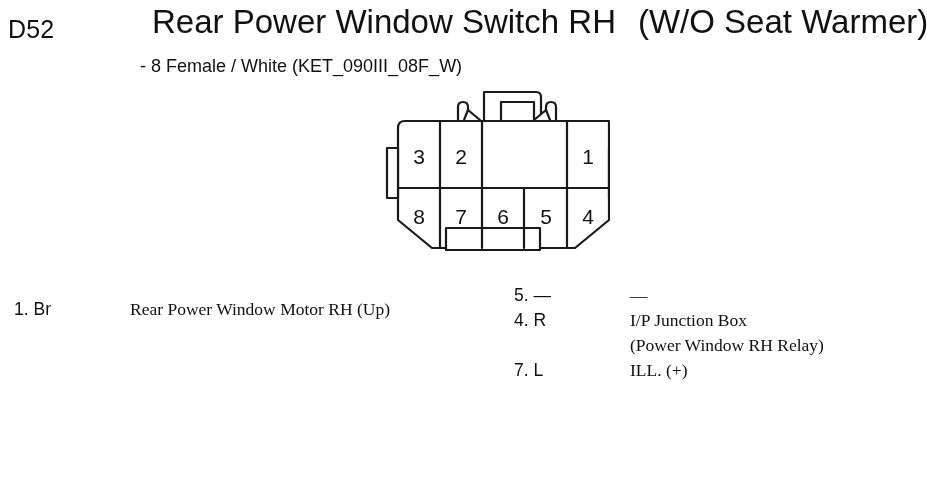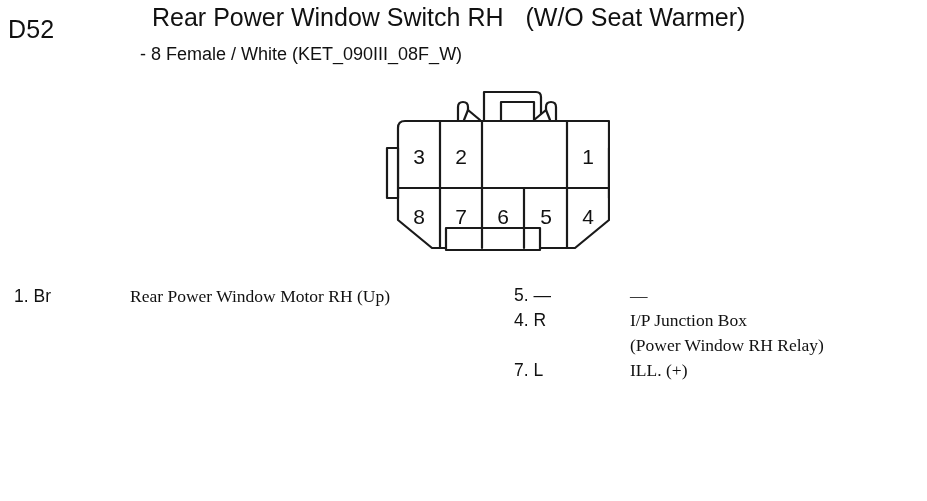--- a/index.html
+++ b/index.html
@@ -24,31 +24,31 @@
     left: 8px;
     top: 15px;
     font-size: 25px;
     letter-spacing: 0.2px;
     white-space: nowrap;
   }
   #header-title {
     position: absolute;
     left: 152px;
     top: 3px;
-    font-size: 25px;
+    font-size: 33px;
     white-space: nowrap;
   }
   #header-title .title-main { }
   #header-title .title-variant {
     margin-left: 22px;
   }
   #header-subtitle {
     position: absolute;
     left: 140px;
-    top: 44px;
+    top: 56px;
     font-size: 18px;
     white-space: nowrap;
   }
 
   
   #connector-diagram {
     position: absolute;
     left: 360px;
     top: 80px;
     width: 250px;
@@ -67,21 +67,21 @@
 
   
   .pin-table {
     position: absolute;
     border-collapse: collapse;
     font-size: 17.5px;
     line-height: 25px;
   }
   #pin-list-left {
     left: 14px;
-    top: 284px;
+    top: 297px;
   }
   #pin-list-right {
     left: 514px;
     top: 283px;
   }
   .pin-table td {
     padding: 0;
     vertical-align: top;
     white-space: nowrap;
   }

